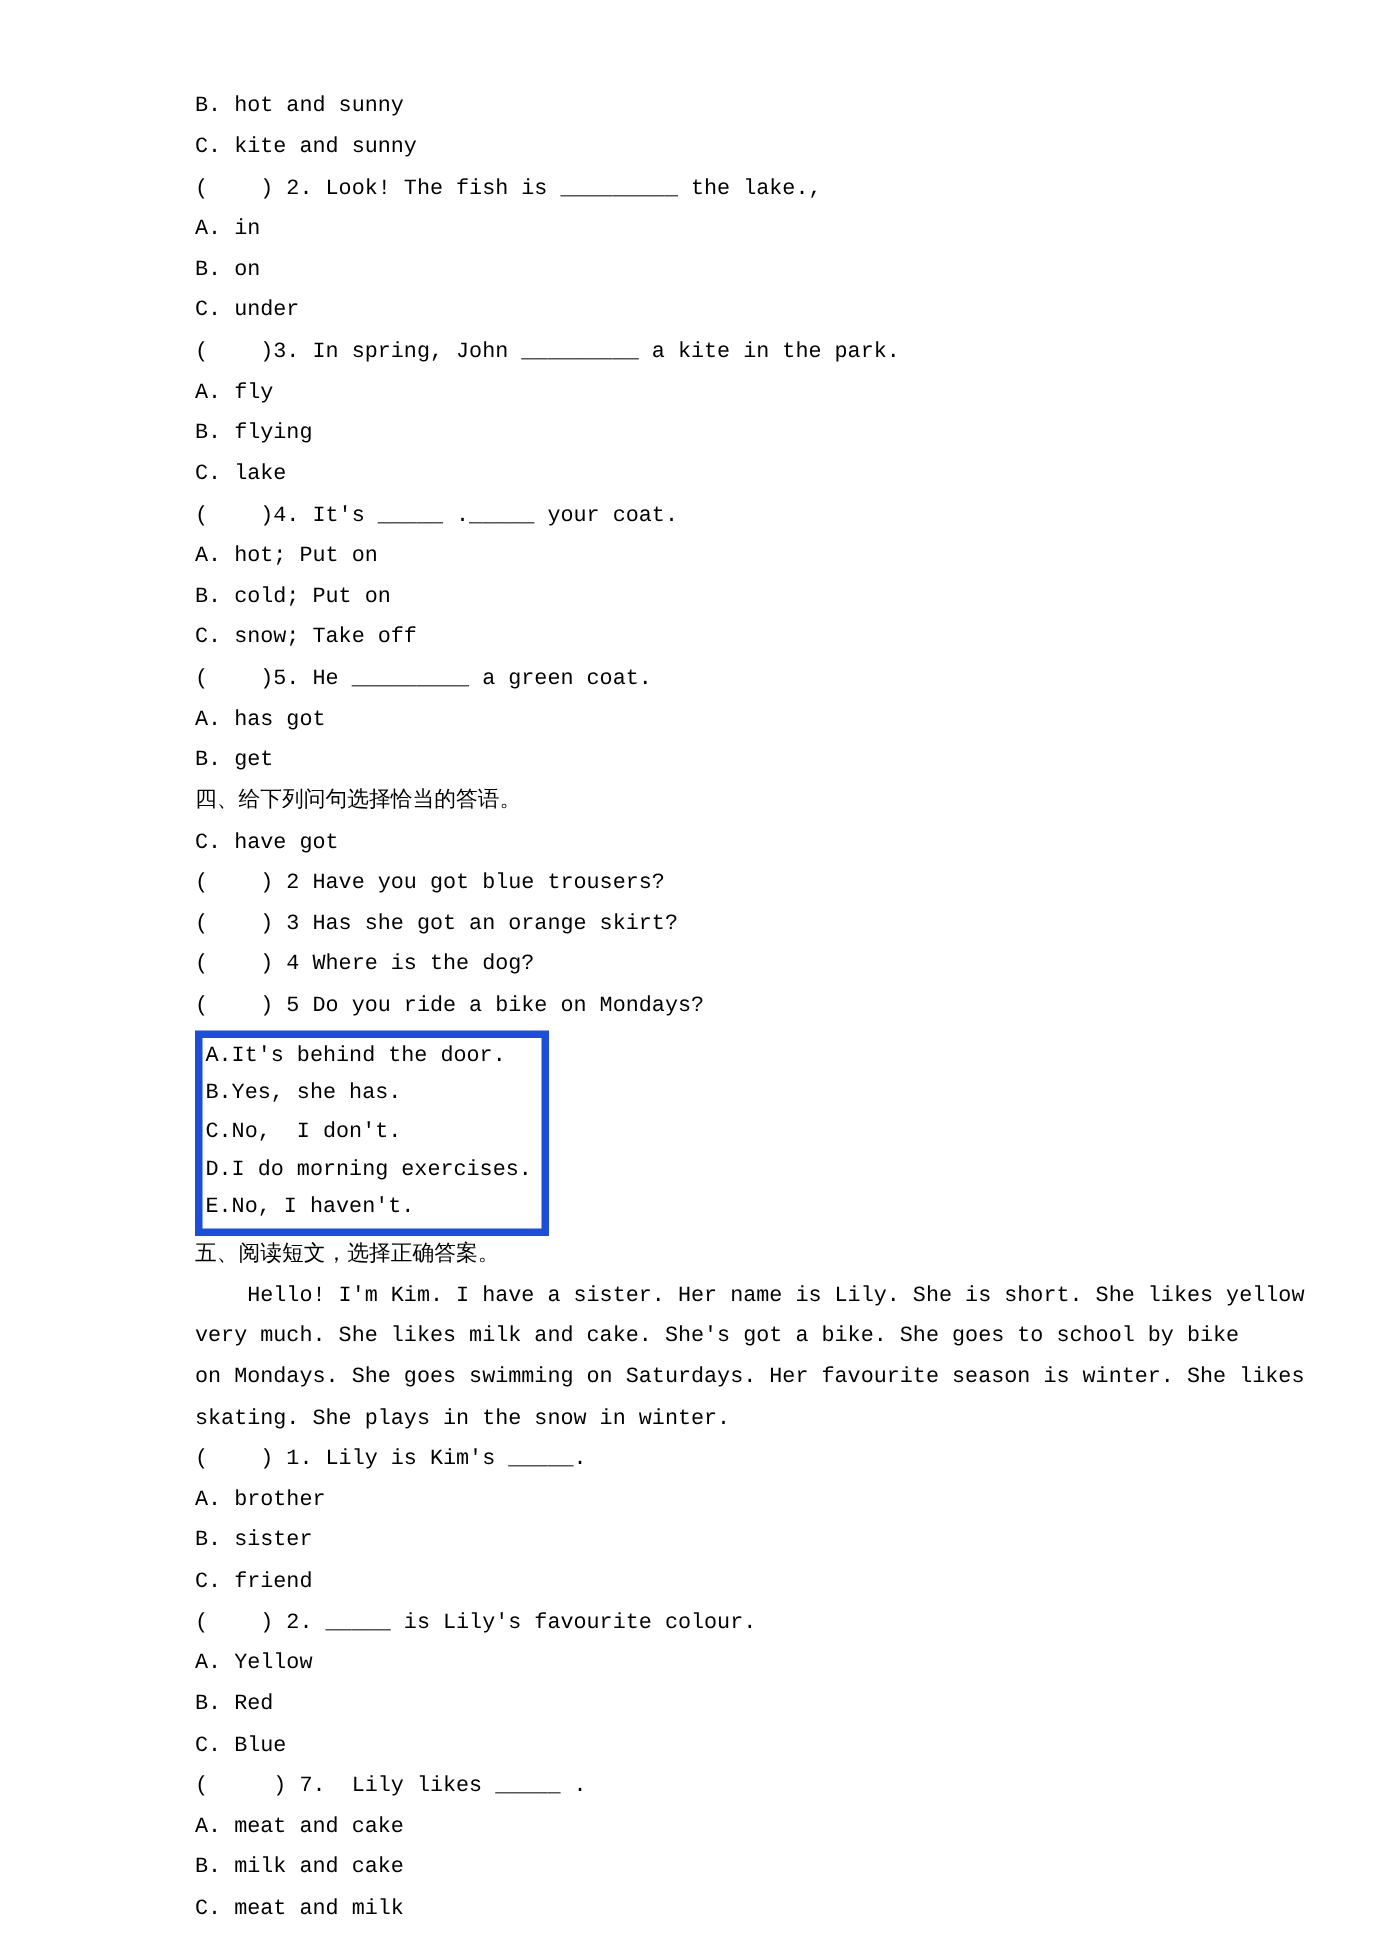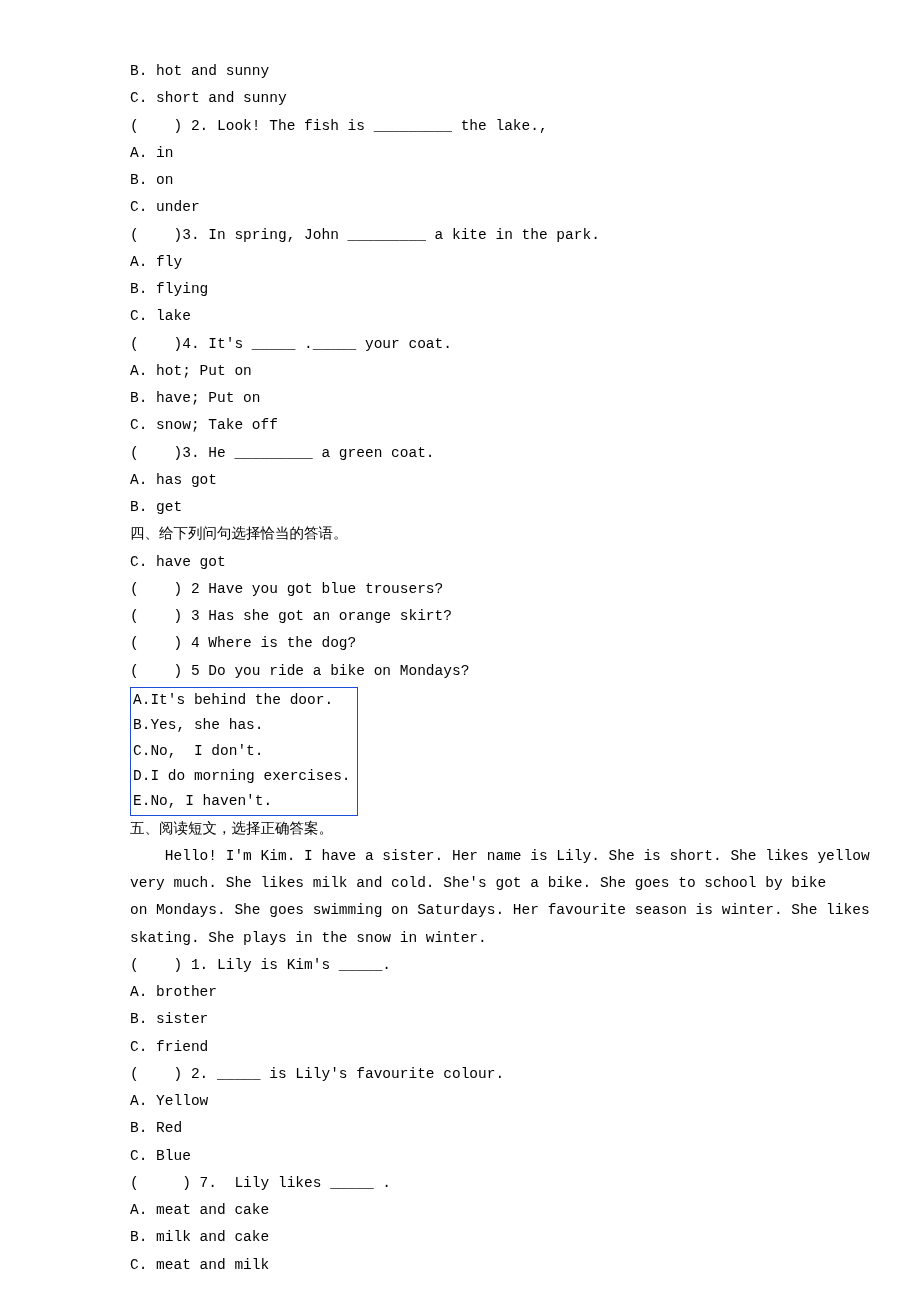--- a/index.html
+++ b/index.html
@@ -14,74 +14,74 @@
   .page {
     width: 920px;
     min-height: 1302px;
     box-sizing: border-box;
     padding: 58px 130px 60px 130px;
   }
   .line {
     white-space: pre;
   }
   .box {
-    border: 1px solid #1d4ed8;
+    border: 5px solid #1d4ed8;
     display: inline-block;
     padding: 0 6px 0 2px;
     margin-top: 2px;
   }
   .box .line {
     line-height: 1.75;
   }
 </style>
 </head>
 <body>
 
 <div class="page">
 
   <div class="line">B. hot and sunny</div>
-  <div class="line">C. short and sunny</div>
+  <div class="line">C. kite and sunny</div>
 
   <div class="line">(    ) 2. Look! The fish is _________ the lake.,</div>
   <div class="line">A. in</div>
   <div class="line">B. on</div>
   <div class="line">C. under</div>
 
   <div class="line">(    )3. In spring, John _________ a kite in the park.</div>
   <div class="line">A. fly</div>
   <div class="line">B. flying</div>
   <div class="line">C. lake</div>
 
   <div class="line">(    )4. It's _____ ._____ your coat.</div>
   <div class="line">A. hot; Put on</div>
-  <div class="line">B. have; Put on</div>
+  <div class="line">B. cold; Put on</div>
   <div class="line">C. snow; Take off</div>
 
-  <div class="line">(    )3. He _________ a green coat.</div>
+  <div class="line">(    )5. He _________ a green coat.</div>
   <div class="line">A. has got</div>
   <div class="line">B. get</div>
   <div class="line">四、给下列问句选择恰当的答语。</div>
 
   <div class="line">C. have got</div>
   <div class="line">(    ) 2 Have you got blue trousers?</div>
   <div class="line">(    ) 3 Has she got an orange skirt?</div>
   <div class="line">(    ) 4 Where is the dog?</div>
   <div class="line">(    ) 5 Do you ride a bike on Mondays?</div>
 
   <div class="box">
     <div class="line">A.It's behind the door.</div>
     <div class="line">B.Yes, she has.</div>
     <div class="line">C.No,  I don't.</div>
     <div class="line">D.I do morning exercises.</div>
     <div class="line">E.No, I haven't.</div>
   </div>
 
   <div class="line">五、阅读短文，选择正确答案。</div>
   <div class="line">    Hello! I'm Kim. I have a sister. Her name is Lily. She is short. She likes yellow</div>
-  <div class="line">very much. She likes milk and cold. She's got a bike. She goes to school by bike</div>
+  <div class="line">very much. She likes milk and cake. She's got a bike. She goes to school by bike</div>
   <div class="line">on Mondays. She goes swimming on Saturdays. Her favourite season is winter. She likes</div>
   <div class="line">skating. She plays in the snow in winter.</div>
 
   <div class="line">(    ) 1. Lily is Kim's _____.</div>
   <div class="line">A. brother</div>
   <div class="line">B. sister</div>
   <div class="line">C. friend</div>
 
   <div class="line">(    ) 2. _____ is Lily's favourite colour.</div>
   <div class="line">A. Yellow</div>

